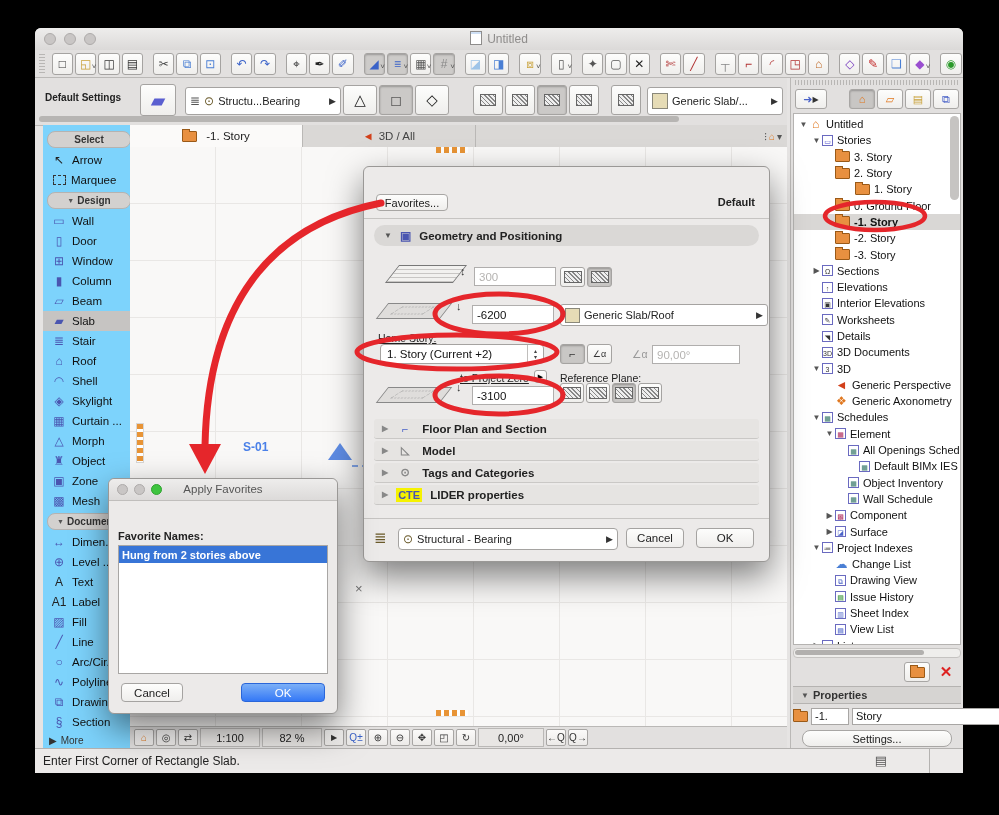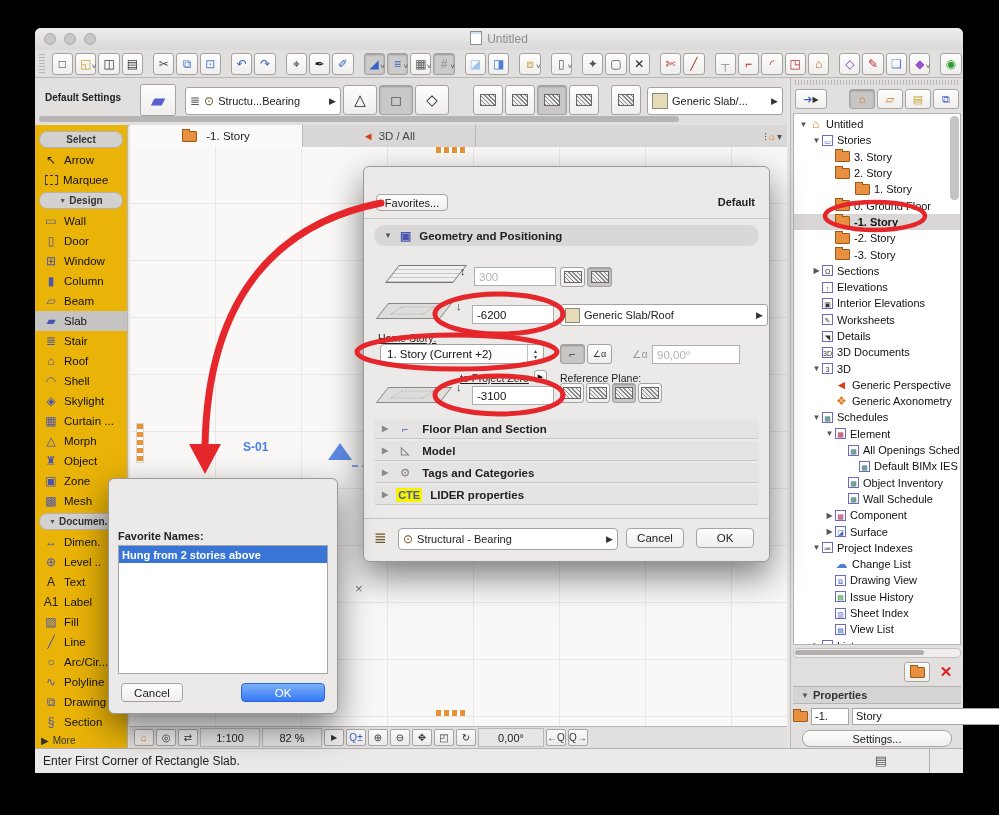--- a/index.html
+++ b/index.html
@@ -35,21 +35,21 @@
     display:flex;align-items:center;justify-content:center;}
   .ibbtn.sel{background:#cbc9c7;box-shadow:inset 0 1px 2px rgba(0,0,0,.25);}
   .combo{position:absolute;background:#fff;border:1px solid #a5a3a1;border-radius:3px;display:flex;
     align-items:center;font-size:11px;color:#222;padding:0 4px;gap:4px;}
   .combo .arr{margin-left:auto;font-size:9px;color:#333;}
   .hatch{width:16px;height:10px;border:1px solid #666;
     background:repeating-linear-gradient(45deg,#888 0 1px,#eee 1px 3px);}
   .swatch{width:14px;height:14px;background:#e6dcb6;border:1px solid #8a887a;}
   .ibscroll{position:absolute;left:4px;bottom:3px;width:640px;height:6px;border-radius:3px;background:#b7b5b3;}
   
-  #toolbox{position:absolute;left:0;top:97px;width:93px;height:623px;background:#eab308;
+  #toolbox{position:absolute;left:8px;top:97px;width:93px;height:623px;background:#7dd3fc;
     border-right:1px solid #bab8b6;overflow:hidden;padding-top:4px;box-sizing:border-box;}
   .tbhead{height:15px;margin:2px 4px;background:#d3d1cf;border:1px solid #b5b3b1;border-radius:8px;
     font-size:10px;font-weight:bold;color:#333;display:flex;align-items:center;justify-content:center;gap:3px;}
   .tbhead .ha{font-size:7px;color:#555;}
   .tool{height:20px;display:flex;align-items:center;gap:5px;padding-left:8px;font-size:11.5px;color:#111;}
   .tool.sel{background:#c6c4c2;}
   .tico{width:16px;text-align:center;font-size:12px;color:#4a55b0;flex:0 0 16px;}
   .tool .dashbox{width:11px;height:8px;border:1px dashed #333;margin-left:2px;flex:0 0 11px;}
   .more{height:16px;display:flex;align-items:center;gap:4px;padding-left:6px;font-size:10px;color:#333;}
   
@@ -860,20 +860,28 @@
         <span style="font-size:12px;color:#6a5a2a;">⊙</span>
         <span>Structural - Bearing</span>
         <span class="arr">▶</span>
       </div>
       <button class="roundbtn" style="position:absolute;left:262px;top:9px;width:58px;height:20px;">Cancel</button>
       <button class="roundbtn" style="position:absolute;left:332px;top:9px;width:58px;height:20px;">OK</button>
     </div>
   </div>
 
   <div id="favdlg" class="dlg">
+    <div class="dtitle">
+      <span class="lights">
+        <i class="tl"></i>
+        <i class="tl"></i>
+        <i class="tl green"></i>
+      </span>
+      <span class="dtext">Apply Favorites</span>
+    </div>
     <span class="favlabel">Favorite Names:</span>
     <div id="favlist">
         <div class="fitem sel">Hung from 2 stories above</div>
       </div>
     <button class="roundbtn" style="position:absolute;left:12px;top:204px;width:62px;height:19px;">Cancel</button>
     <button class="roundbtn okblue" style="position:absolute;left:132px;top:204px;width:84px;height:19px;">OK</button>
   </div>
 
   <svg id="anno" viewBox="0 0 999 815">
     <path d="M 381 203 C 285 222, 208 288, 205 446" fill="none" stroke="#e5262b" stroke-width="7" stroke-linecap="round"></path>

